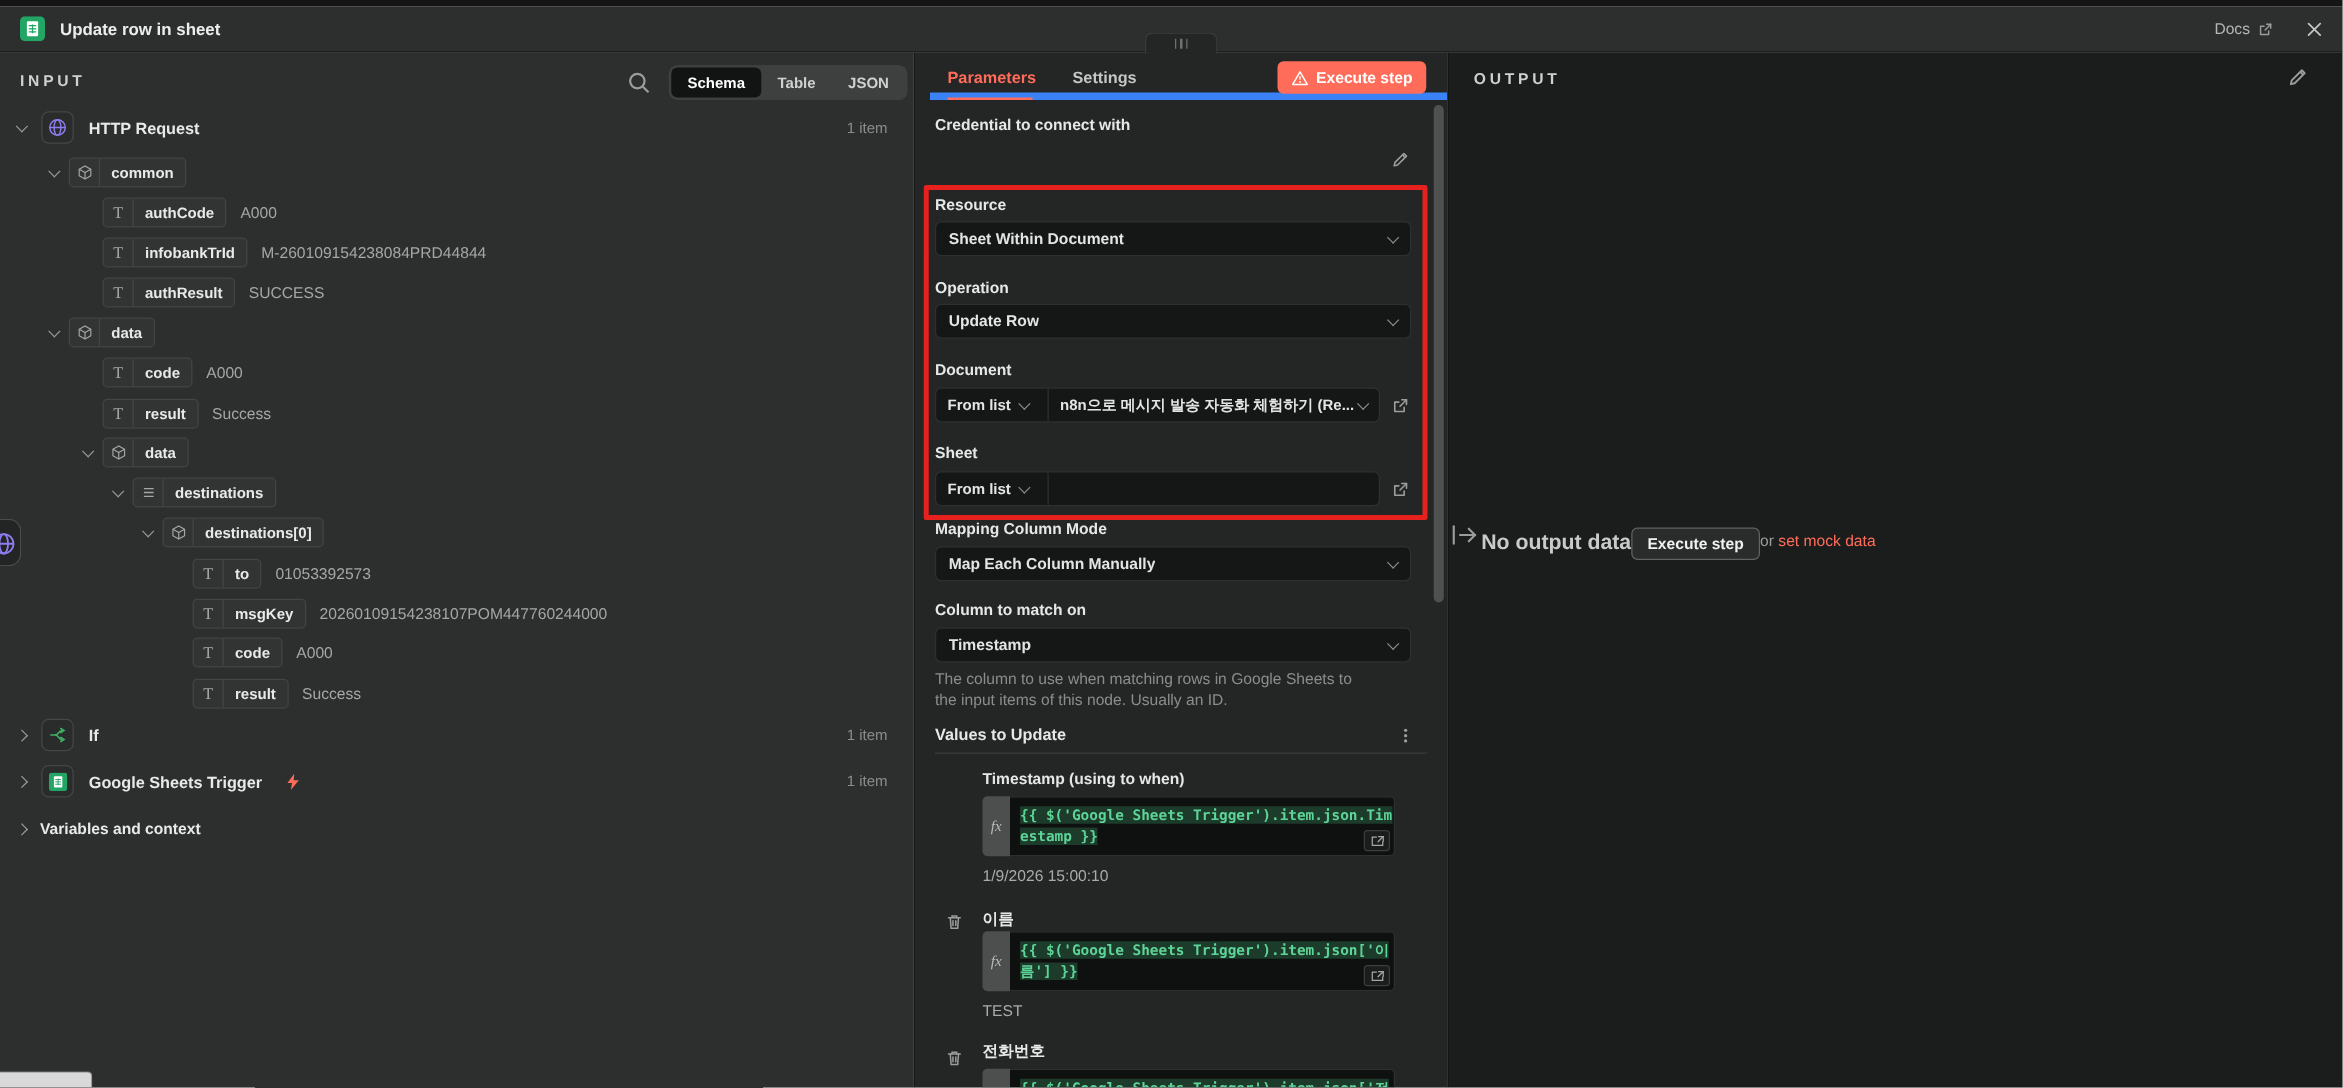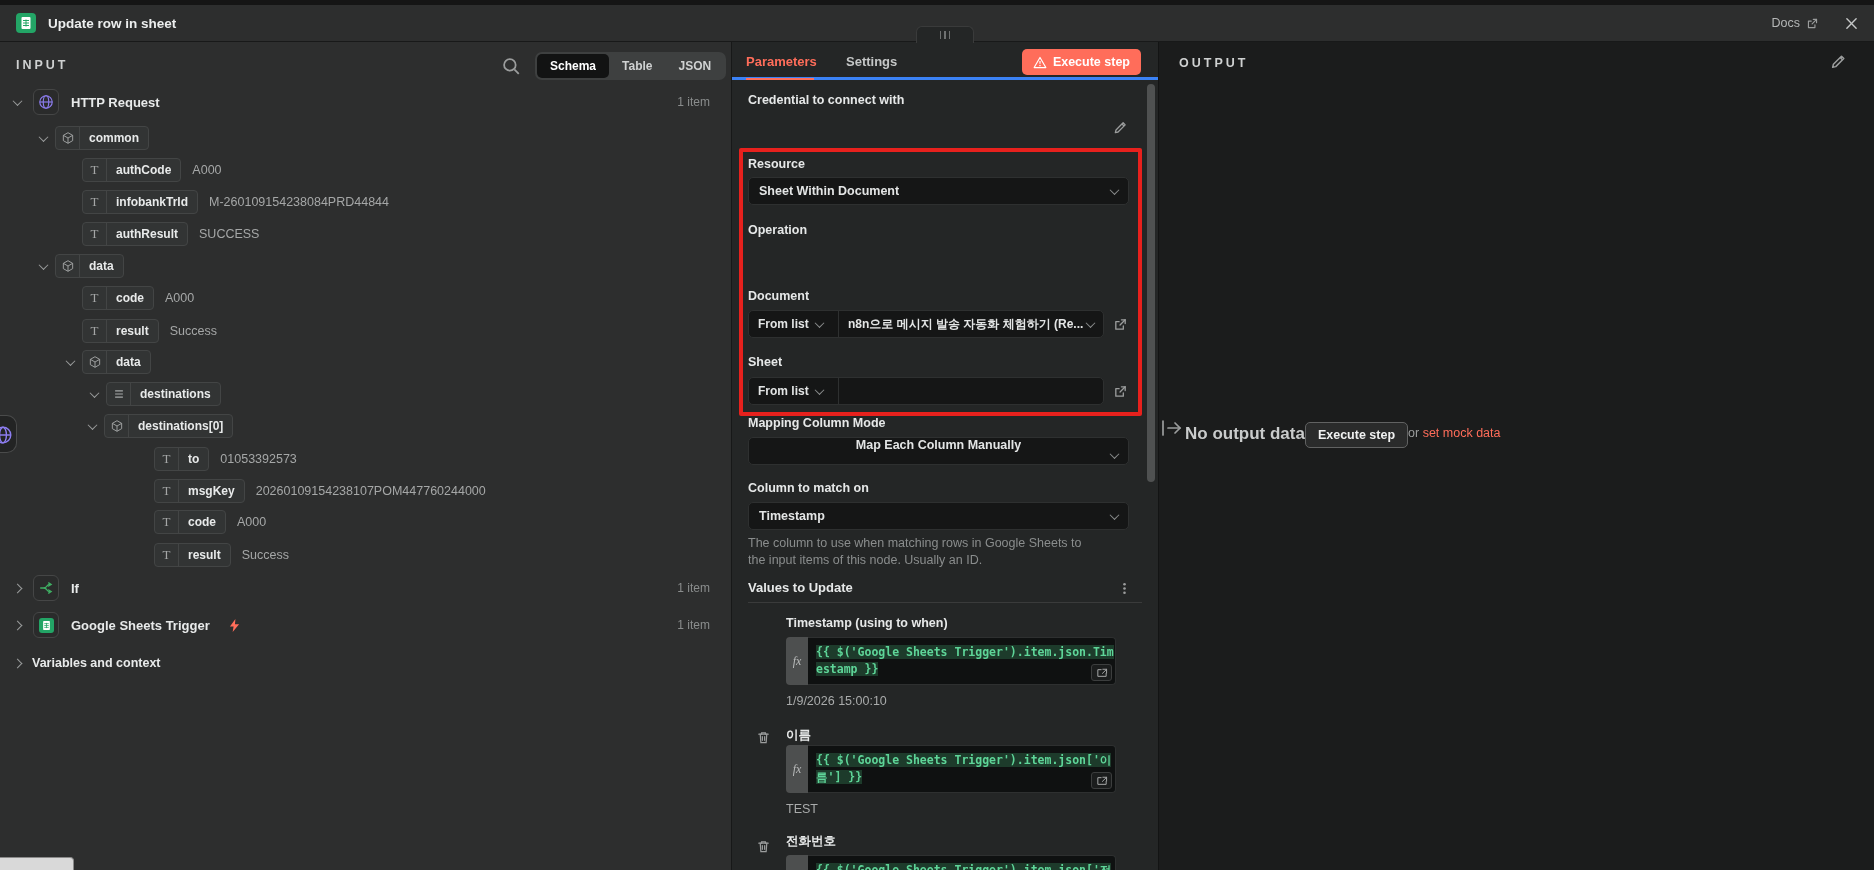--- a/index.html
+++ b/index.html
@@ -57,21 +57,21 @@
 
   .corner-box { position:absolute; left:0; top:857px; width:74px; height:13px; background:#d9d9d9;
                 border-top:1px solid #8a8a8a; border-right:1px solid #8a8a8a; border-radius:0 4px 0 0; z-index:6; }
 
   
   .drag-handle { position:absolute; left:916px; top:26px; width:58px; height:17px; background:#242626;
                  border:1px solid #3a3b3b; border-bottom:none; border-radius:6px 6px 0 0; z-index:5;
                  display:flex; align-items:center; justify-content:center; gap:3px; cursor:grab; }
   .drag-handle i { width:1.5px; height:8px; background:#6f7171; }
 
-  .mid-head { position:absolute; left:0; top:0; right:0; height:38px; border-bottom:3px solid #3b82f6; }
+  .mid-head { position:absolute; left:12px; top:0; right:0; height:38px; border-bottom:6px solid #3b82f6; }
   .ptab { position:absolute; top:0; height:38px; display:flex; align-items:center; font-size:13px; font-weight:700; cursor:pointer; }
   .ptab.params { left:14px; color:#ff6d5a; }
   .ptab.settings { left:114px; color:#c5c7c7; }
   .ptab-underline { position:absolute; left:14px; top:36px; width:68px; height:2px; background:#ff6d5a; }
   .exec-btn { position:absolute; right:17px; top:7px; height:26px; padding:0 11px; background:#ff6d5a;
               border-radius:5px; display:flex; align-items:center; gap:6px; color:#fff; font-size:12.5px;
               font-weight:700; cursor:pointer; }
 
   .f-label { position:absolute; left:16px; color:#e6e8e8; font-size:12.5px; font-weight:600; white-space:nowrap; }
   .select { position:absolute; left:16px; height:28px; background:#151616; border:1px solid #2e3030;
@@ -368,21 +368,21 @@
       <span class="pill">
           <span class="pic">
             <svg width="14" height="14">
               <use href="#i-list"></use>
             </svg>
           </span>
           <span class="pname">destinations</span>
         </span>
     </div>
 
-    <div class="trow" style="top:368px;padding-left:89px;gap:8px;">
+    <div class="trow" style="top:368px;padding-left:115px;gap:8px;">
       <span class="chev down"></span>
       <span class="pill">
           <span class="pic">
             <svg width="14" height="14">
               <use href="#i-cube"></use>
             </svg>
           </span>
           <span class="pname">destinations[0]</span>
         </span>
     </div>
@@ -481,20 +481,24 @@
         </svg>
       </span>
 
     <div class="f-label" style="top:115px;">Resource</div>
     <div class="select" style="top:135px;width:381px;">
       <span class="val">Sheet Within Document</span>
       <span class="chev down"></span>
     </div>
 
     <div class="f-label" style="top:181px;">Operation</div>
+    <div class="select" style="top:201px;width:381px;">
+      <span class="val">Update Row</span>
+      <span class="chev down"></span>
+    </div>
 
     <div class="f-label" style="top:247px;">Document</div>
     <div class="combo" style="top:268px;">
       <span class="mode">
         <span>From list</span>
         <span class="chev down" style="border-color:#8a8d8d;"></span>
       </span>
       <span class="cval">
         <span>n8n으로 메시지 발송 자동화 체험하기 (Re...</span>
         <span class="chev down" style="border-color:#8a8d8d;margin-left:auto;"></span>
@@ -513,21 +517,21 @@
         <span class="chev down" style="border-color:#8a8d8d;"></span>
       </span>
     </div>
     <span class="icon-btn" style="left:378px;top:339px;">
         <svg width="15" height="15">
           <use href="#i-ext"></use>
         </svg>
       </span>
 
     <div class="f-label" style="top:374px;">Mapping Column Mode</div>
-    <div class="select" style="top:395px;width:381px;flex-direction:column;">
+    <div class="select" style="top:395px;width:381px;">
       <span class="val">Map Each Column Manually</span>
       <span class="chev down"></span>
     </div>
 
     <div class="f-label" style="top:439px;">Column to match on</div>
     <div class="select" style="top:460px;width:381px;">
       <span class="val">Timestamp</span>
       <span class="chev down"></span>
     </div>
     <div class="help-text" style="top:493px;">The column to use when matching rows in Google Sheets to the input items of this node. Usually an ID.</div>

